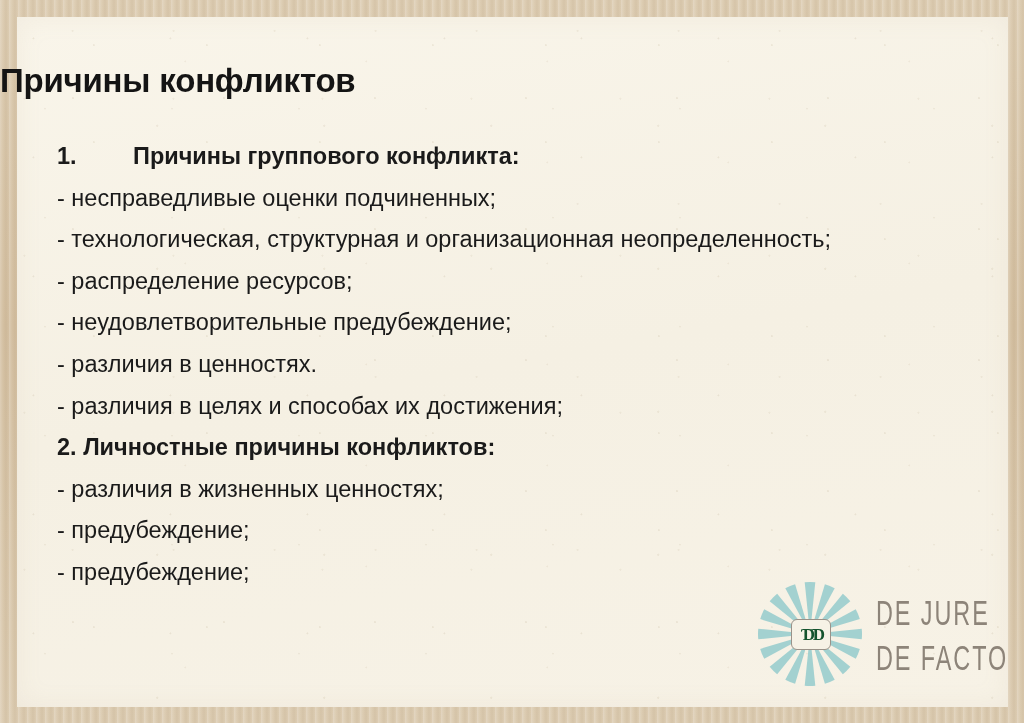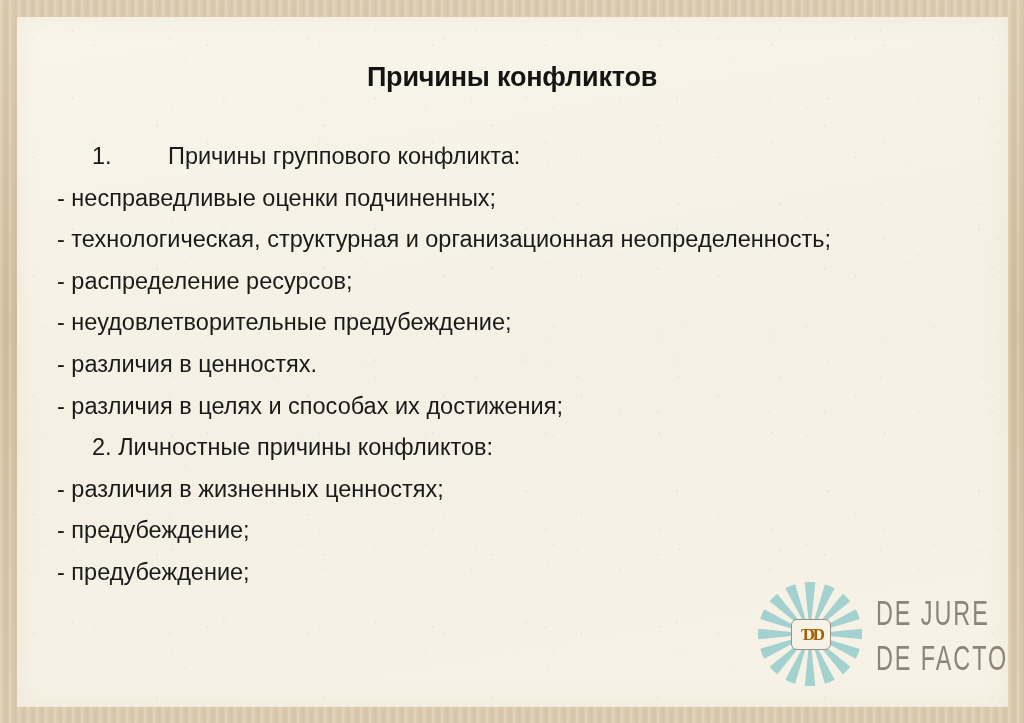--- a/index.html
+++ b/index.html
@@ -53,22 +53,21 @@
       127px 109px, 101px 173px, 181px 101px, 149px 157px,
       100% 100%;
     box-shadow: inset 0 0 26px rgba(180,160,125,0.10);
   }
 
   .slide-title {
     position: absolute;
     left: 0;
     right: 0;
     top: 62px;
-    text-align: center;
-    font-size: 27px;
+    font-size: 33px;
     font-weight: bold;
     color: #141414;
     letter-spacing: -0.2px;
   }
 
   .body-block {
     position: absolute;
     left: 57px;
     top: 136px;
     right: 40px;
@@ -76,22 +75,21 @@
 
   .line {
     height: 41.6px;
     line-height: 41.6px;
     font-size: 23.5px;
     color: #1a1a1a;
     white-space: nowrap;
   }
 
   .line.bold {
-    font-weight: normal;
-    margin-left: 35px;
+    font-weight: bold;
   }
 
   .line .num {
     display: inline-block;
     width: 76px;
   }
 
   
   .logo {
     position: absolute;
@@ -116,21 +114,21 @@
     width: 38px;
     height: 29px;
     border: 1.6px solid #9a9289;
     border-radius: 6px;
     background: #f6f2e6;
     display: flex;
     align-items: center;
     justify-content: center;
     font-size: 17px;
     font-weight: bold;
-    color: #a16207;
+    color: #14532d;
     letter-spacing: -4px;
     font-family: "Liberation Serif", serif;
   }
 
   .logo-words {
     position: absolute;
     left: 118px;
     top: 8px;
     color: #8d8479;
   }

